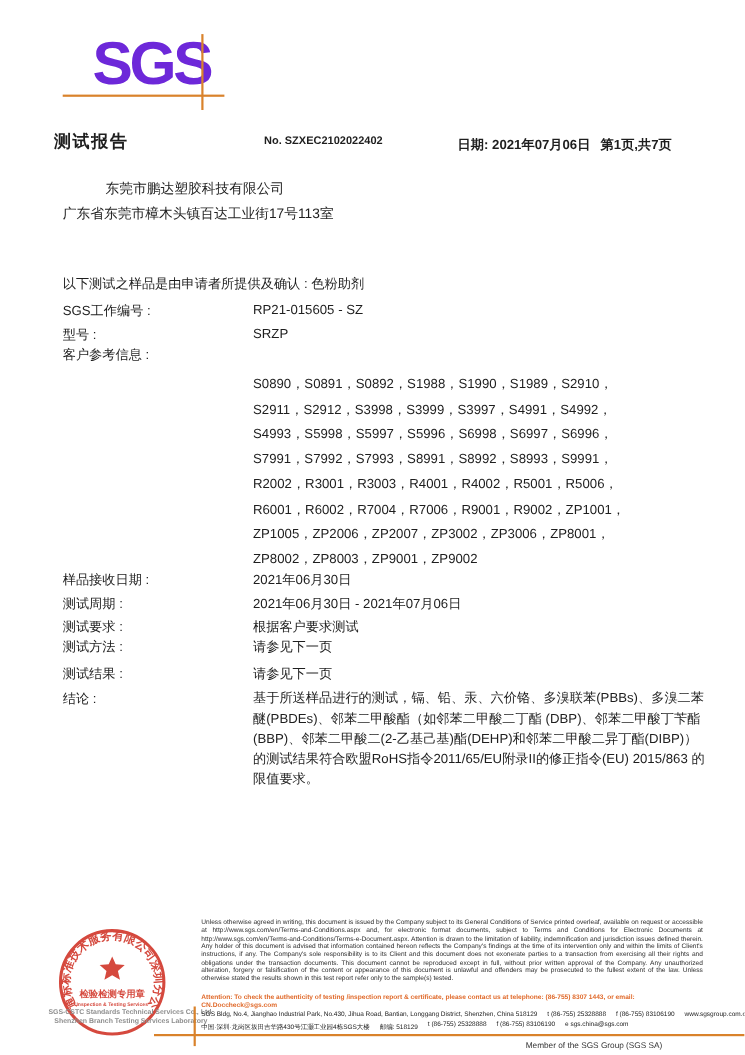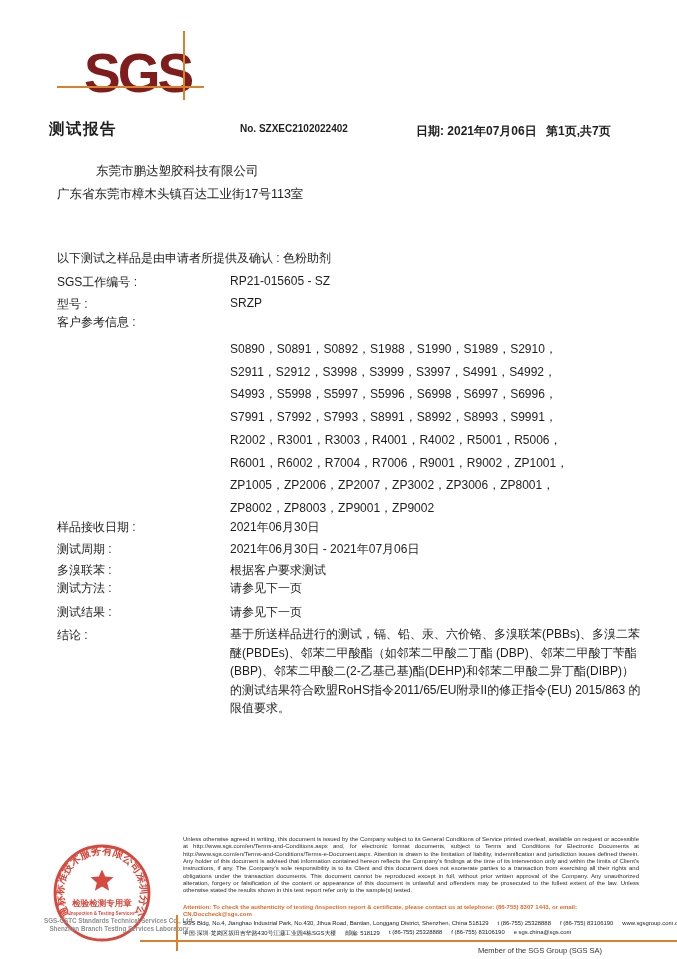--- a/index.html
+++ b/index.html
@@ -1,19 +1,19 @@
 <!DOCTYPE html>
 <html><head>
 <meta charset="utf-8">
 <style>
   html,body{margin:0;padding:0;background:#ffffff;}
   .page{position:relative;width:677px;height:959px;background:#fff;overflow:hidden;
         font-family:"Liberation Sans","DejaVu Sans",sans-serif;color:#1e1e1e;}
   .abs{position:absolute;}
-  .logo{left:84px;top:30px;font-size:55px;font-weight:bold;color:#7f1d1d;letter-spacing:-3px;line-height:1;margin-top:16px;}
+  .logo{left:84px;top:30px;font-size:55px;font-weight:bold;color:#6d28d9;letter-spacing:-3px;line-height:1;}
   .crop{background:#d9822b;}
   .doc-title{left:49px;top:119px;font-size:15.5px;font-weight:bold;letter-spacing:1.5px;}
   .report-no{left:240px;top:123px;font-size:10px;font-weight:600;}
   .report-date{left:416px;top:123px;font-size:12px;font-weight:600;}
   .report-page{left:546px;top:123px;font-size:12px;font-weight:600;}
   .applicant-name{left:57px;top:163px;font-size:12.5px;margin-left:39px;}
   .applicant-addr{left:57px;top:186px;font-size:12.5px;text-align:center;}
   .intro{left:57px;top:250px;font-size:12px;}
   .row{left:0;width:677px;}
   .row .lab{position:absolute;left:57px;font-size:12px;}
@@ -72,21 +72,21 @@
   </div>
   <div class="abs row" style="top:519px;">
     <span class="lab">样品接收日期 :</span>
     <span class="val">2021年06月30日</span>
   </div>
   <div class="abs row" style="top:541px;">
     <span class="lab">测试周期 :</span>
     <span class="val">2021年06月30日 - 2021年07月06日</span>
   </div>
   <div class="abs row" style="top:562px;">
-    <span class="lab">多溴联苯 :</span>
+    <span class="lab">测试要求 :</span>
     <span class="val">根据客户要求测试</span>
   </div>
   <div class="abs row" style="top:580px;">
     <span class="lab">测试方法 :</span>
     <span class="val">请参见下一页</span>
   </div>
   <div class="abs row" style="top:604px;">
     <span class="lab">测试结果 :</span>
     <span class="val">请参见下一页</span>
   </div>

